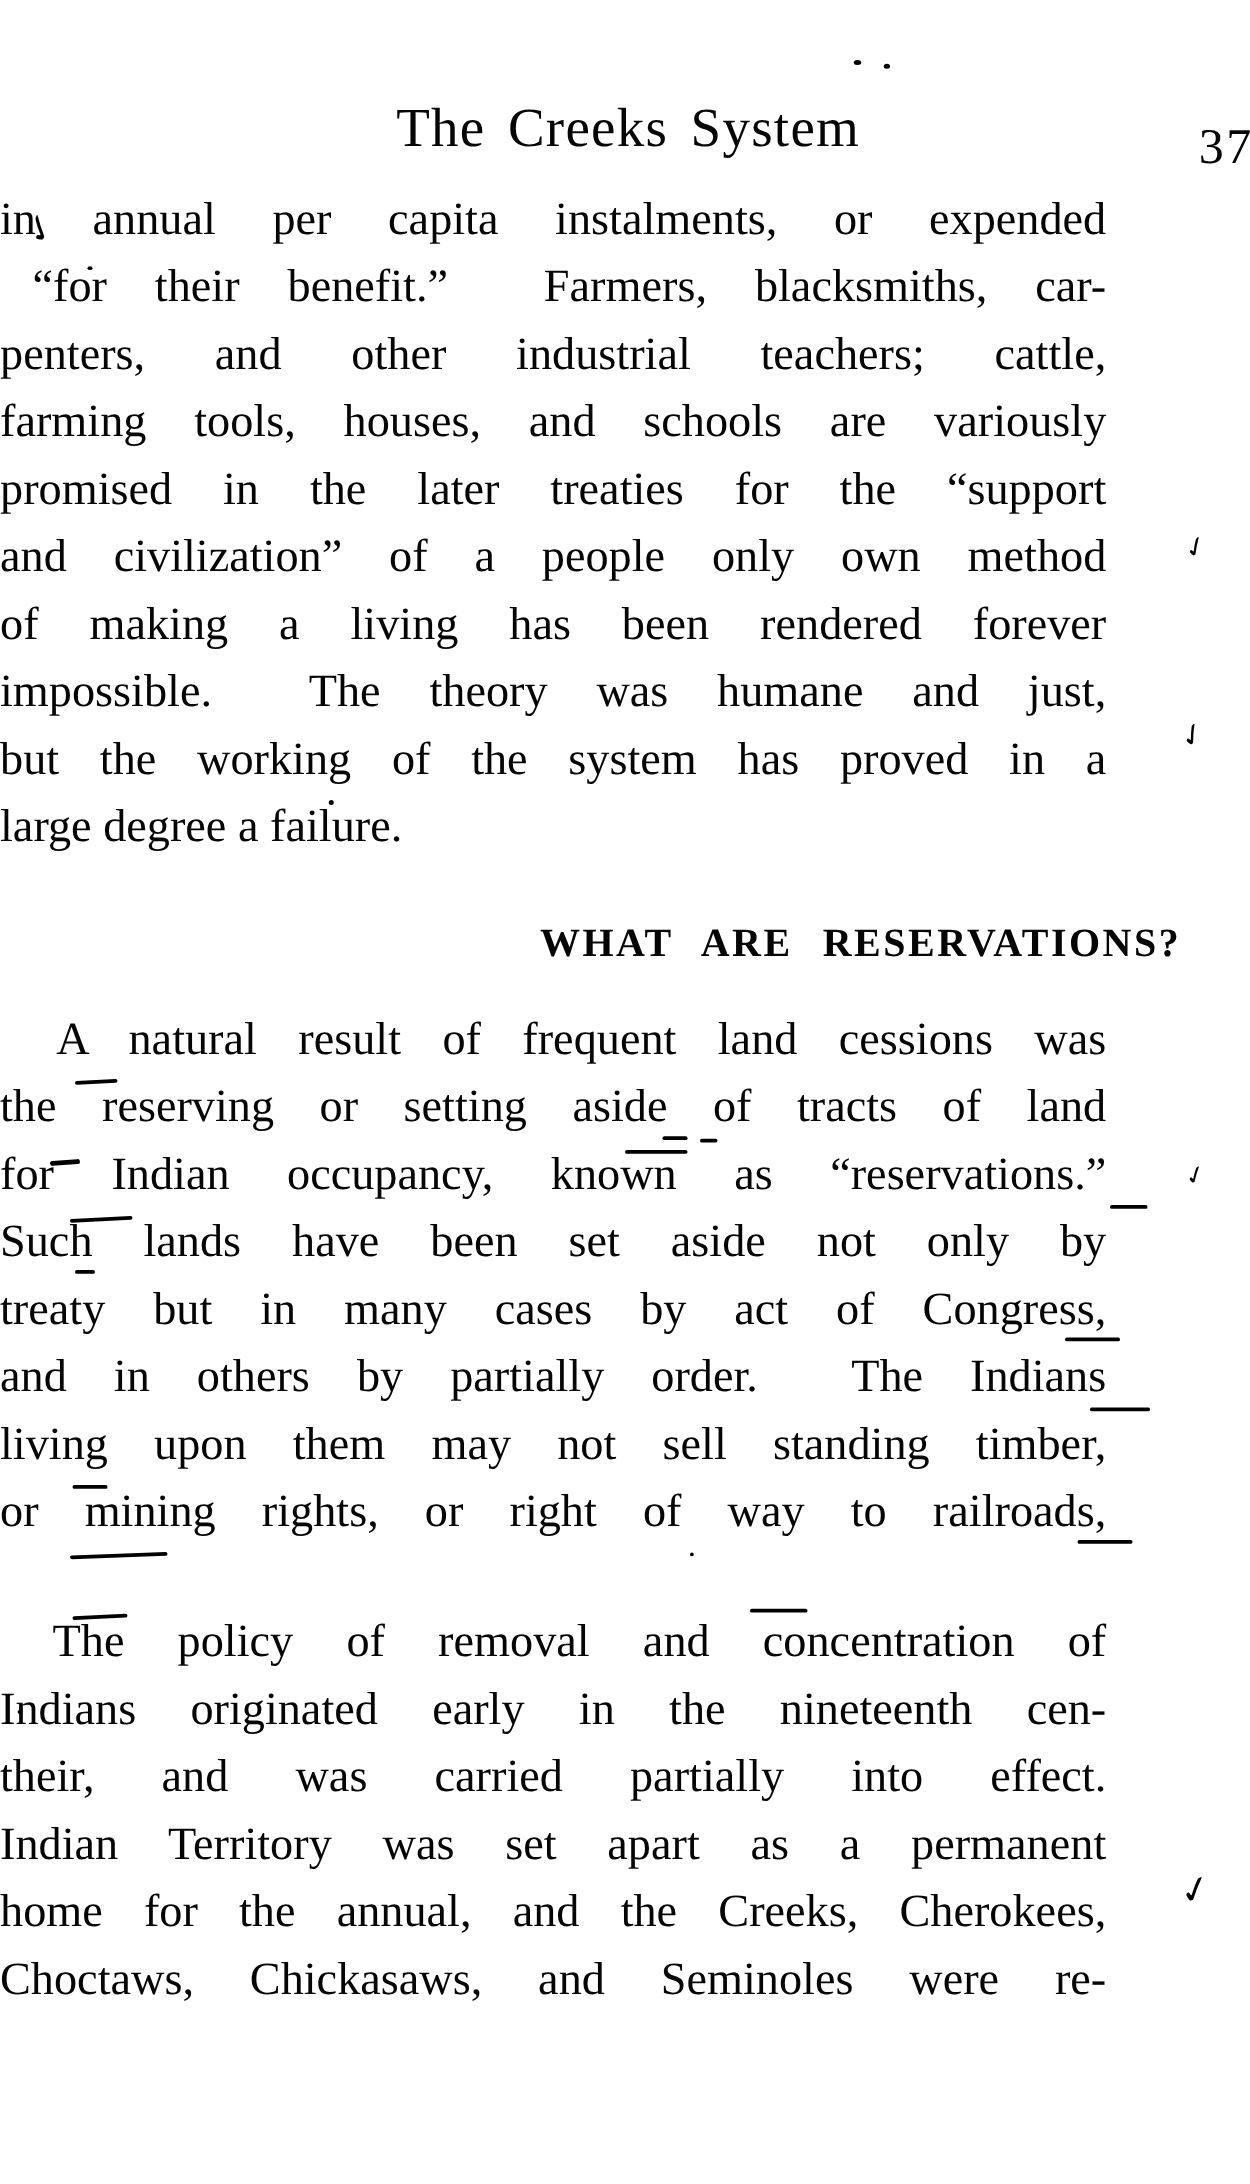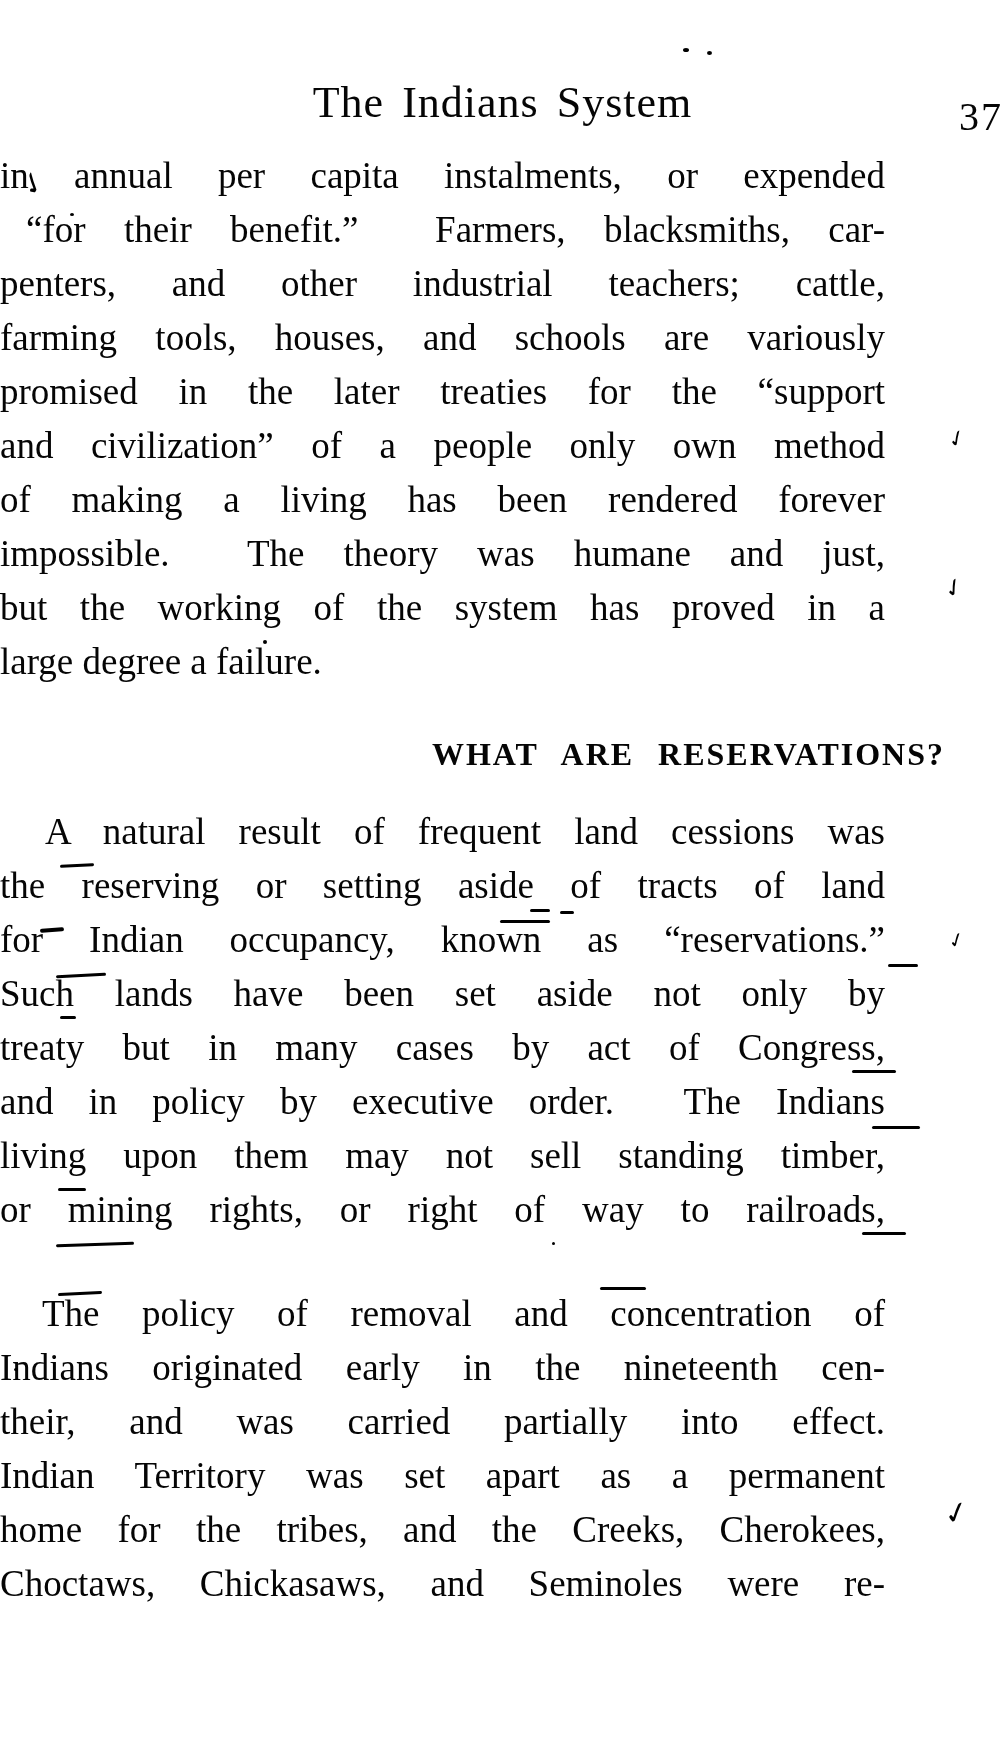--- a/index.html
+++ b/index.html
@@ -53,21 +53,21 @@
   .pline{position:absolute;background:#000;border-radius:2px;
     transform:rotate(var(--r,0deg));}
   .pdot{position:absolute;background:#000;border-radius:50%;}
 </style>
 </head>
 <body>
 
 <div class="sheet">
 
   <div class="page-header">
-    <span class="running-title">The Indians System</span>
+    <span class="running-title">The Creeks System</span>
     <span class="page-number">37</span>
   </div>
 
   <div class="para" id="para1">
     <div class="tline">in annual per capita instalments, or expended</div>
     <div class="tline ind-sm">“for their benefit.”  Farmers, blacksmiths, car-</div>
     <div class="tline">penters, and other industrial teachers; cattle,</div>
     <div class="tline">farming tools, houses, and schools are variously</div>
     <div class="tline">promised in the later treaties for the “support</div>
     <div class="tline">and civilization” of a people only own method</div>
@@ -78,31 +78,31 @@
   </div>
 
   <h2 class="section-heading">WHAT ARE RESERVATIONS?</h2>
 
   <div class="para" id="para2">
     <div class="tline ind-lg">A natural result of frequent land cessions was</div>
     <div class="tline">the reserving or setting aside of tracts of land</div>
     <div class="tline">for Indian occupancy, known as “reservations.”</div>
     <div class="tline">Such lands have been set aside not only by</div>
     <div class="tline">treaty but in many cases by act of Congress,</div>
-    <div class="tline">and in policy by executive order.  The Indians</div>
+    <div class="tline">and in others by partially order.  The Indians</div>
     <div class="tline">living upon them may not sell standing timber,</div>
     <div class="tline">or mining rights, or right of way to railroads,</div>
   </div>
 
   <div class="para" id="para3">
     <div class="tline ind-md">The policy of removal and concentration of</div>
     <div class="tline">Indians originated early in the nineteenth cen-</div>
     <div class="tline">their, and was carried partially into effect.</div>
     <div class="tline">Indian Territory was set apart as a permanent</div>
-    <div class="tline">home for the tribes, and the Creeks, Cherokees,</div>
+    <div class="tline">home for the annual, and the Creeks, Cherokees,</div>
     <div class="tline">Choctaws, Chickasaws, and Seminoles were re-</div>
   </div>
 
   <div class="pdot" style="left:683px;top:48px;width:6px;height:4px;"></div>
   <div class="pdot" style="left:707px;top:51px;width:5px;height:4px;"></div>
   <div class="pdot" style="left:70px;top:213px;width:4px;height:3px;"></div>
   <div class="pdot" style="left:263px;top:640px;width:4px;height:4px;"></div>
   <div class="pdot" style="left:14px;top:1368px;width:4px;height:3px;"></div>
   <div class="pdot" style="left:552px;top:1242px;width:3px;height:3px;"></div>
 

